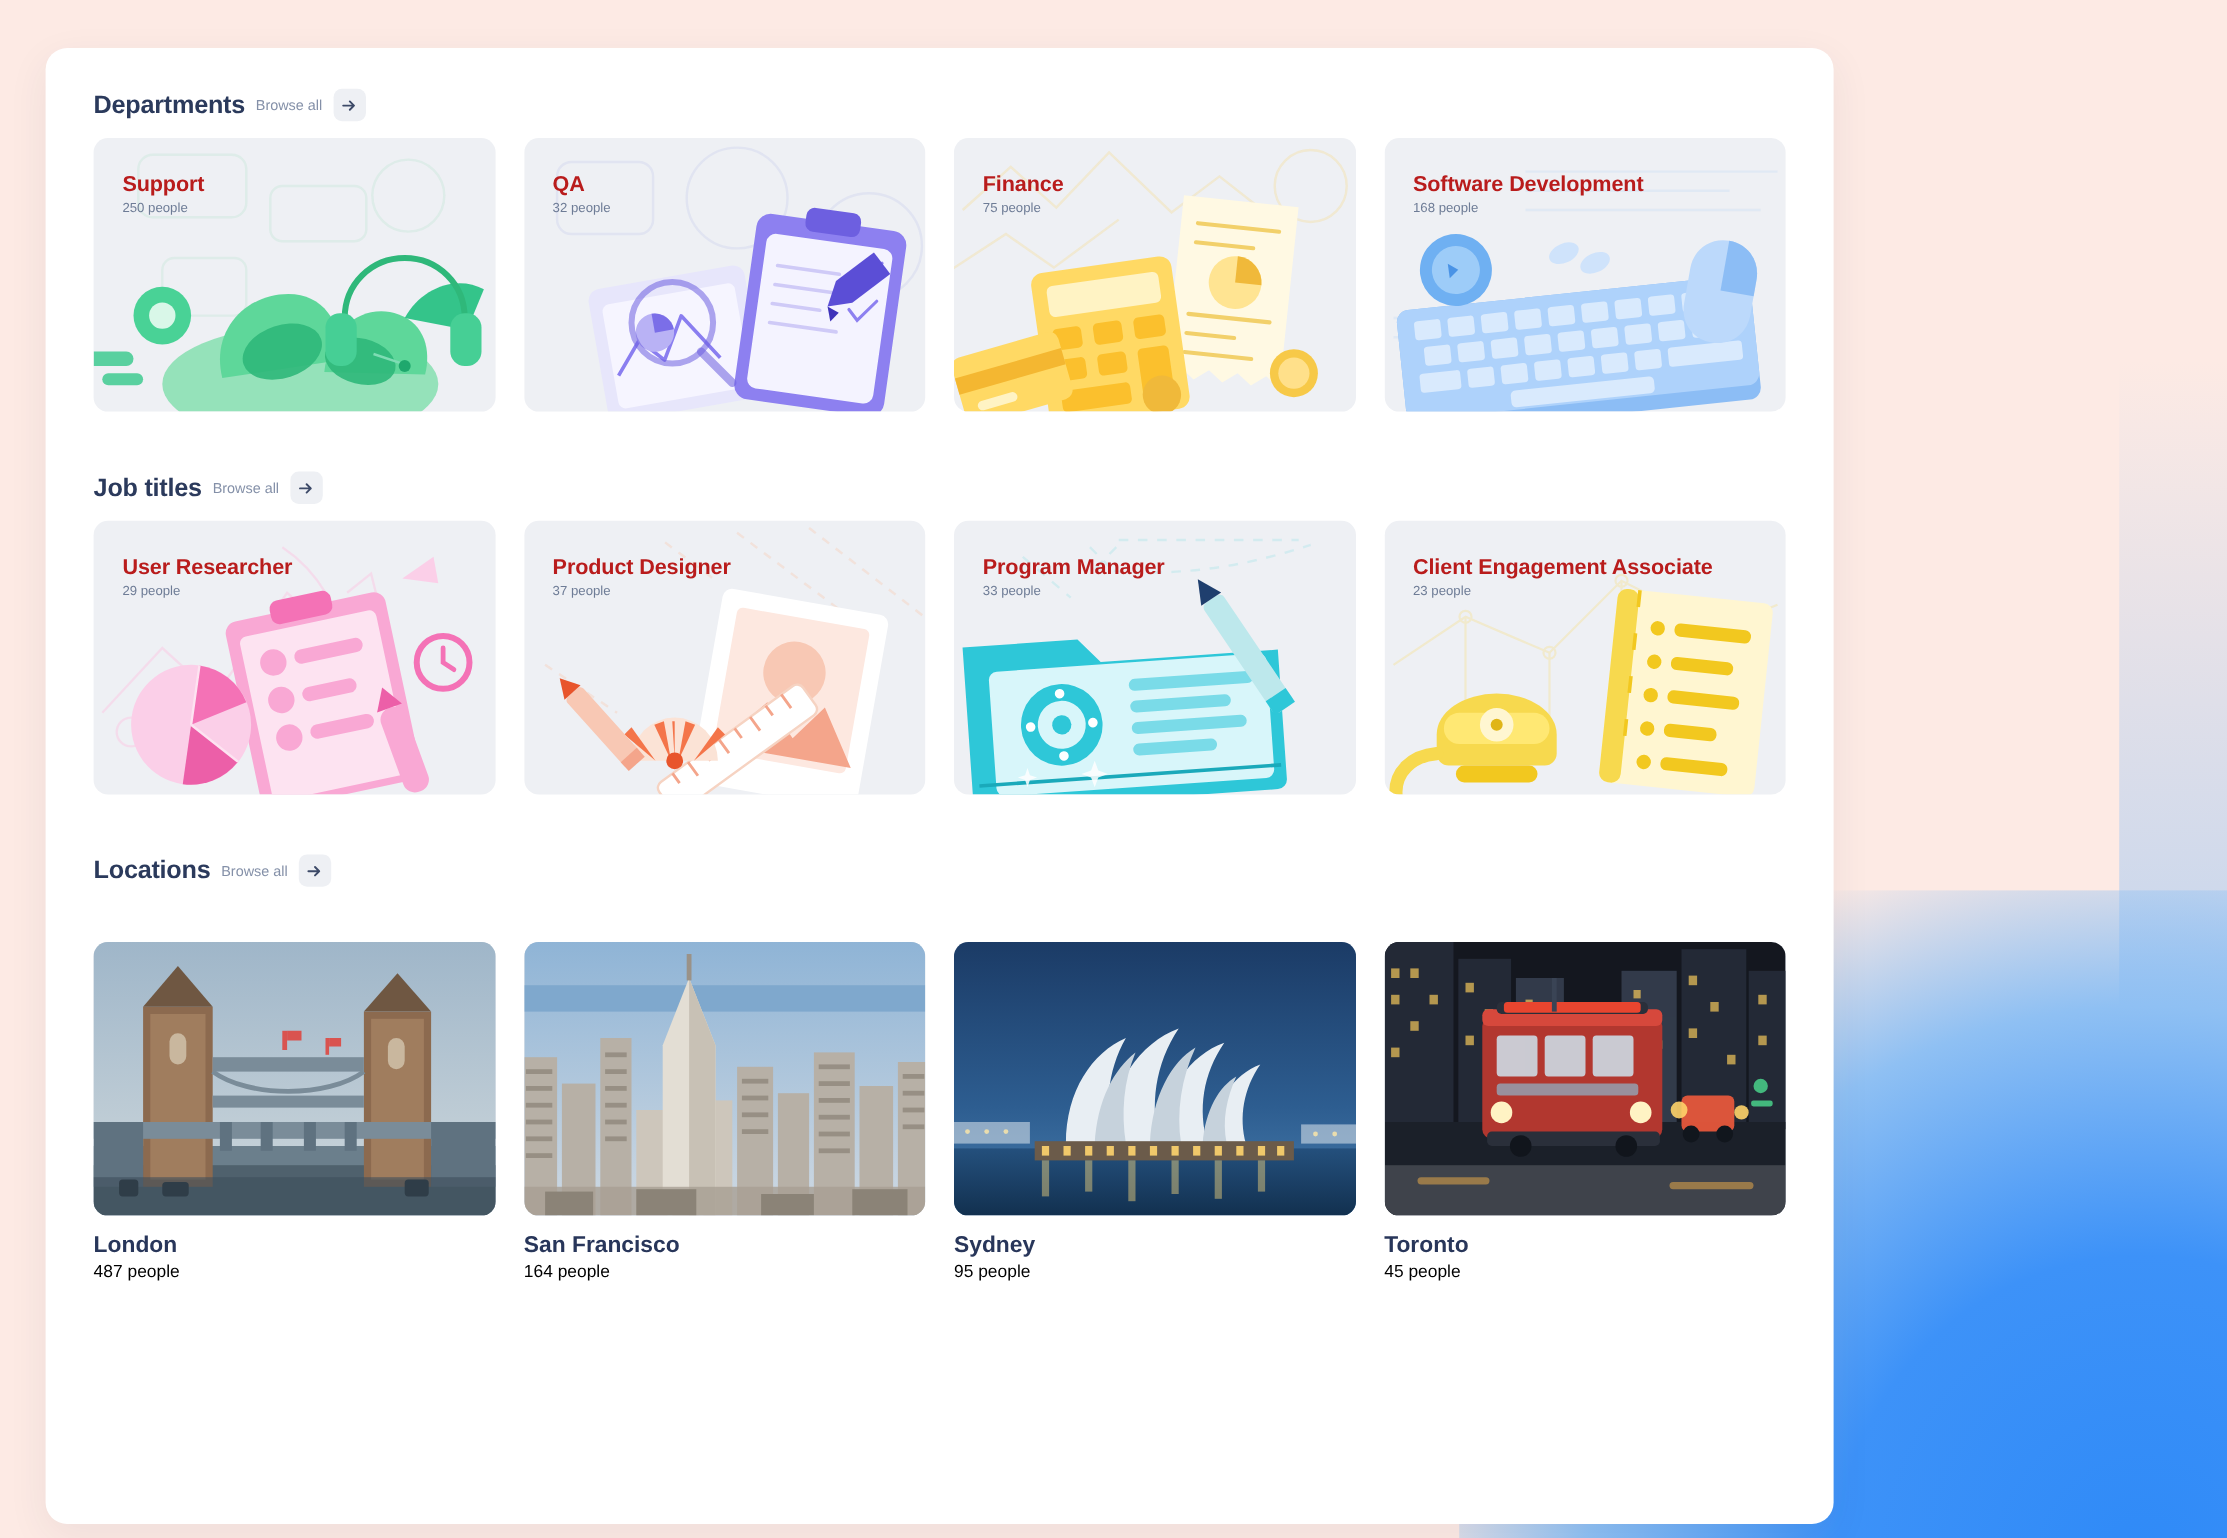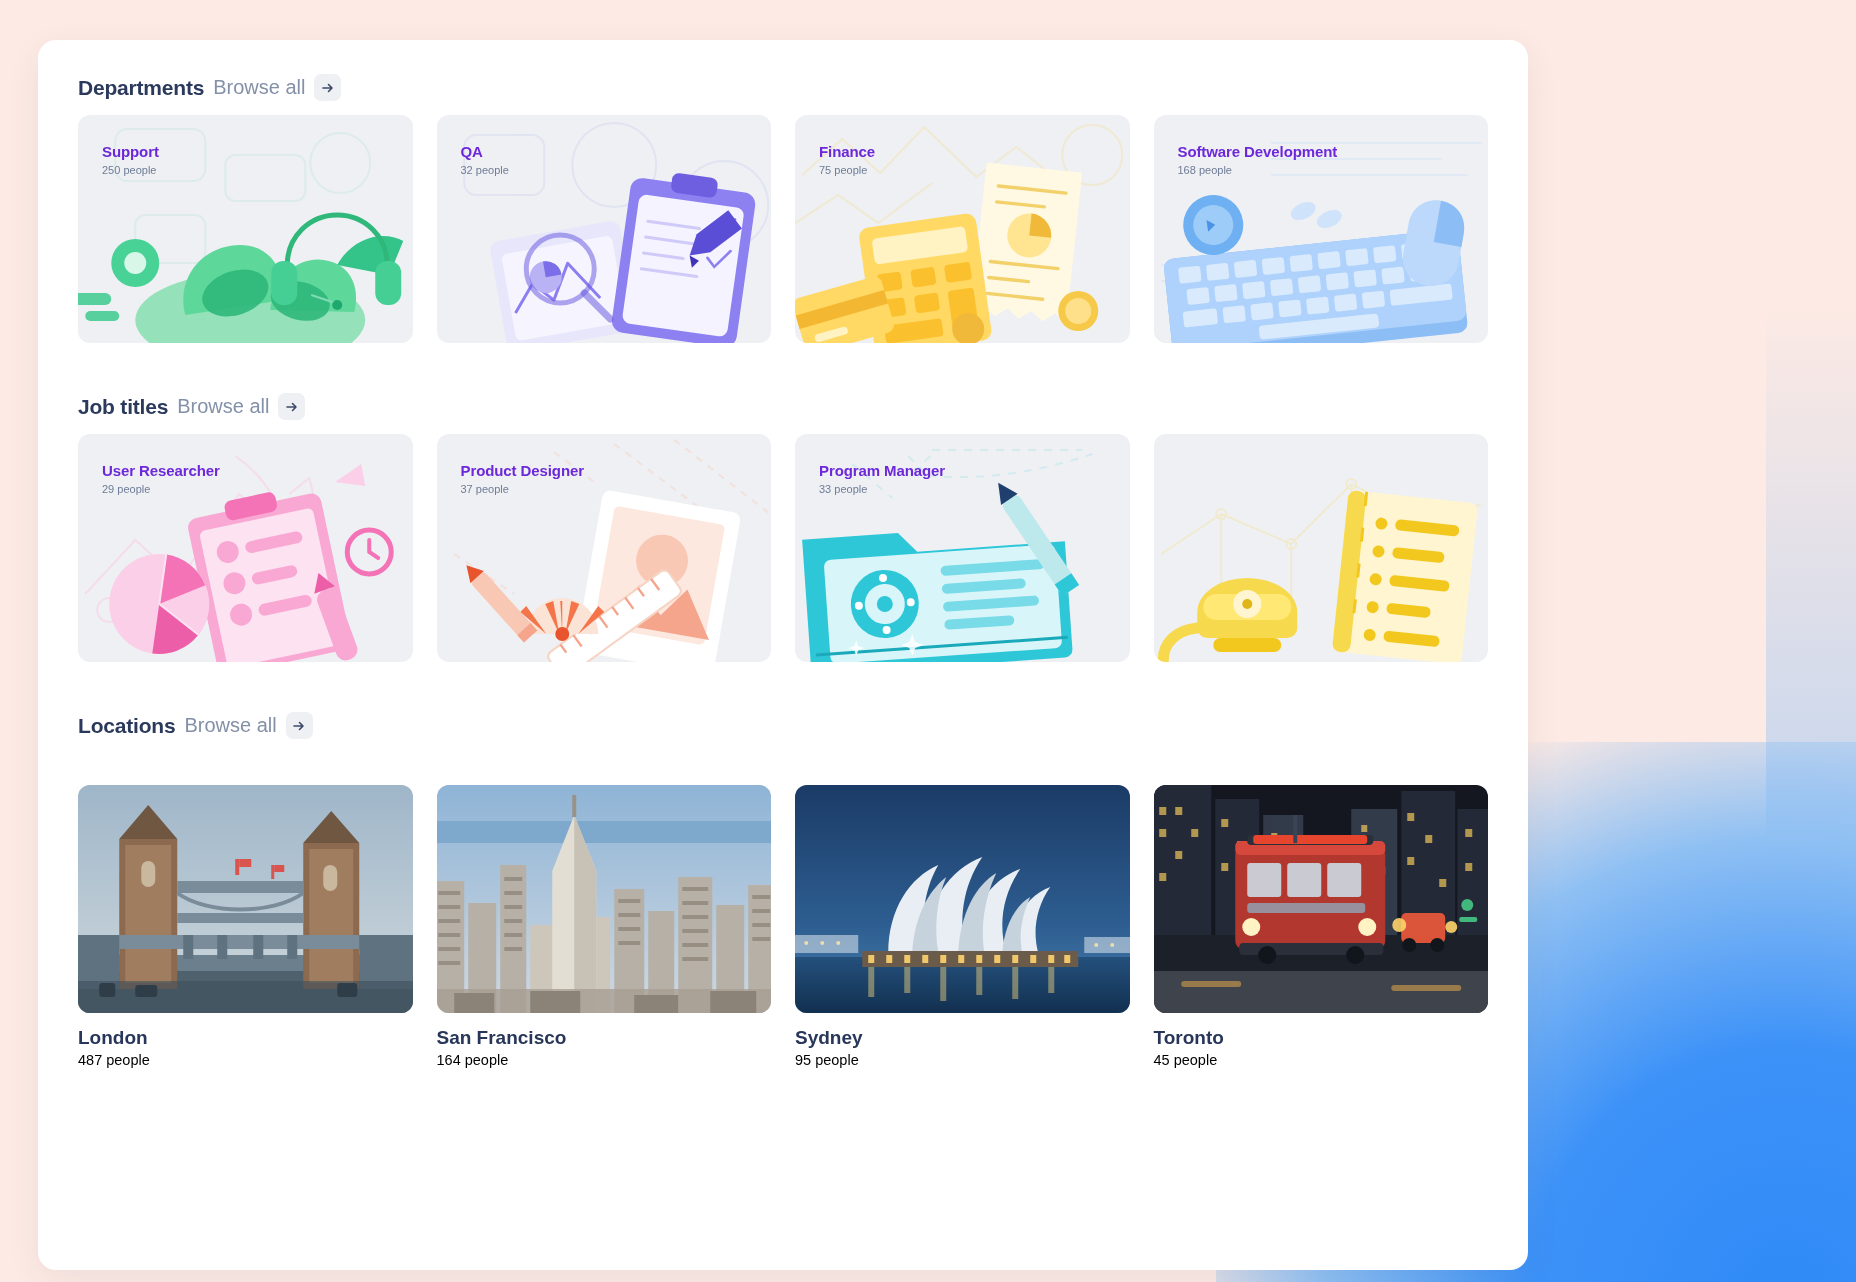--- a/index.html
+++ b/index.html
@@ -57,21 +57,21 @@
     gap: 9px;
     margin-bottom: 14px;
   }
   .section-title {
     font-size: 21px;
     font-weight: 700;
     color: #2b3a5c;
     letter-spacing: -0.2px;
   }
   .browse-all {
-    font-size: 20px;
+    font-size: 12px;
     color: #8490a8;
     font-weight: 400;
     cursor: pointer;
   }
   .arrow-btn {
     width: 27px;
     height: 27px;
     border-radius: 7px;
     background: #eef0f4;
     display: flex;
@@ -97,23 +97,23 @@
     overflow: hidden;
     cursor: pointer;
   }
   .tile-text {
     position: absolute;
     left: 24px;
     top: 28px;
     z-index: 4;
   }
   .tile-name {
-    font-size: 15px;
+    font-size: 18px;
     font-weight: 600;
-    color: #6d28d9;
+    color: #b91c1c;
     letter-spacing: -0.1px;
     white-space: nowrap;
   }
   .tile-count {
     margin-top: 4px;
     font-size: 11px;
     color: #6e7c96;
   }
 
   .art {
@@ -547,20 +547,24 @@
               <g transform="translate(96 168)">
                 <path d="M-50 10a50 34 0 0 1 100 0v16a10 10 0 0 1-10 10H-40a10 10 0 0 1-10-10z" fill="#f7d94e"></path>
                 <rect x="-44" y="-8" width="88" height="26" rx="13" fill="#ffe873"></rect>
                 <rect x="-34" y="36" width="68" height="14" rx="7" fill="#f2c81f"></rect>
                 <circle cx="0" cy="2" r="14" fill="#fff6d1"></circle>
                 <circle cx="0" cy="2" r="5" fill="#e0b517"></circle>
                 <path d="M-50 26c-22 2-34 16-34 32s14 26 30 24" stroke="#f7d94e" stroke-width="11" fill="none" stroke-linecap="round"></path>
               </g>
             </svg>
           </div>
+          <div class="tile-text">
+            <div class="tile-name">Client Engagement Associate</div>
+            <div class="tile-count">23 people</div>
+          </div>
         </div>
 
       </div>
     </div>
 
     <div class="section-gap"></div>
 
     <div class="section">
       <div class="section-header">
         <span class="section-title">Locations</span>

